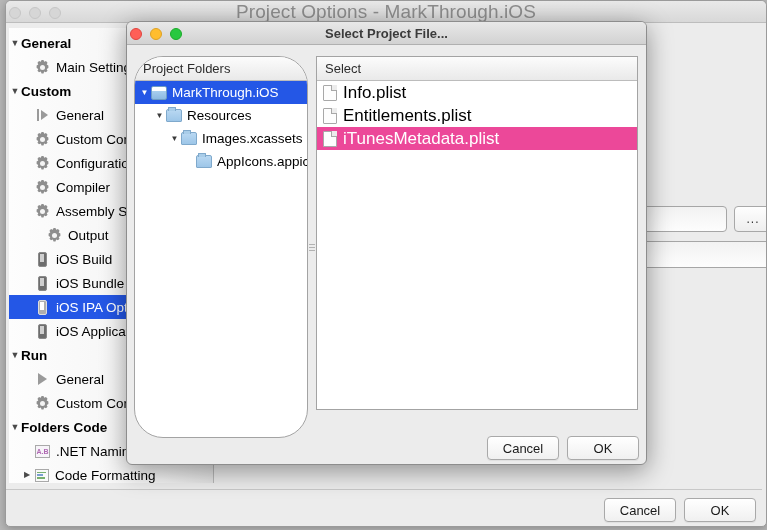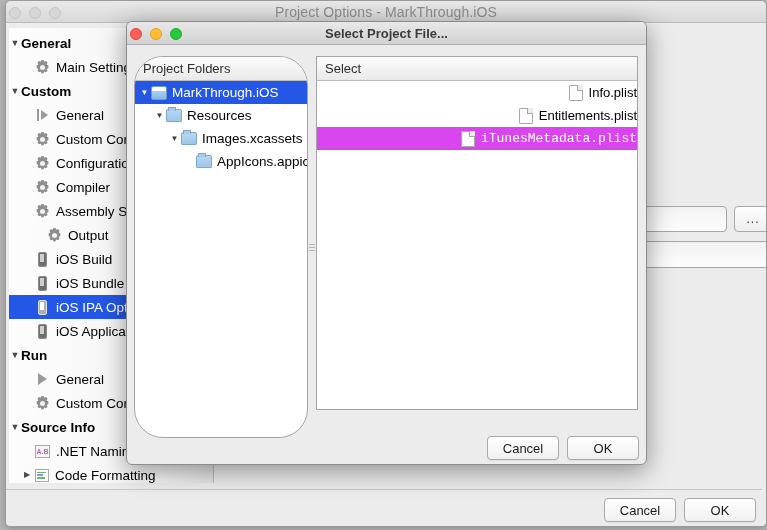--- a/index.html
+++ b/index.html
@@ -25,21 +25,21 @@
     height: 22px;
     background: linear-gradient(to bottom, #e9e9e9 0%, #d8d8d8 100%);
     border-bottom: 1px solid #bdbdbd;
     display: flex; align-items: center;
   }
   .tl-group { position: absolute; left: 3px; top: 6px; display: flex; gap: 8px; }
   .tl { width: 12px; height: 12px; border-radius: 50%; }
   .tl-inactive { background: #d6d6d6; border: 1px solid #c6c6c6; }
   .bg-title {
     width: 100%; text-align: center;
-    font-size: 14px; color: #8d8d8d;
+    font-size: 19px; color: #8d8d8d;
     letter-spacing: 0.1px;
   }
 
   .bg-body { position: relative; height: 505px; }
 
   
   .sidebar {
     position: absolute; left: 3px; top: 5px;
     width: 205px; height: 455px;
     background: linear-gradient(to right, #fdfdfd 0%, #f4f4f4 75%, #e4e4e4 100%);
@@ -221,23 +221,23 @@
   }
   .file-icon::after {
     content: ""; position: absolute; right: -1px; top: -1px;
     width: 5px; height: 5px;
     background: #ececec;
     border-left: 1px solid #a8a8a8; border-bottom: 1px solid #a8a8a8;
   }
   .frow {
     height: 23px; display: flex; align-items: center;
     padding-left: 6px;
-    font-size: 13px; color: #000; white-space: nowrap; justify-content: flex-end;
-  }
-  .frow.selected { background: #d946ef; color: #fff; font-family: Liberation Mono, monospace; }
+    font-size: 17px; color: #000; white-space: nowrap;
+  }
+  .frow.selected { background: #ec4899; color: #fff; }
 
   .splitter {
     position: absolute; left: 181px; top: 34px;
     width: 8px; height: 382px;
     display: flex; align-items: center; justify-content: center;
   }
   .splitter .grip { width: 6px; }
   .splitter .grip i { display: block; height: 1px; background: #b2b2b2; margin: 2px 0; }
 
   .dlg-footer { position: absolute; left: 0; top: 414px; width: 521px; height: 30px; }
@@ -364,21 +364,21 @@
 
       <div class="srow" style="padding-left:25px">
         <span class="sicon">
             <span class="gear"></span>
           </span>
         <span class="slabel">Custom Commands</span>
       </div>
 
       <div class="srow group">
         <span class="tri">▼</span>
-        <span class="slabel">Source Info</span>
+        <span class="slabel">Folders Code</span>
       </div>
 
       <div class="srow" style="padding-left:25px">
         <span class="sicon">
             <span class="ab-icon">A.B</span>
           </span>
         <span class="slabel">.NET Naming Policies</span>
       </div>
 
       <div class="srow" style="padding-left:12px">

